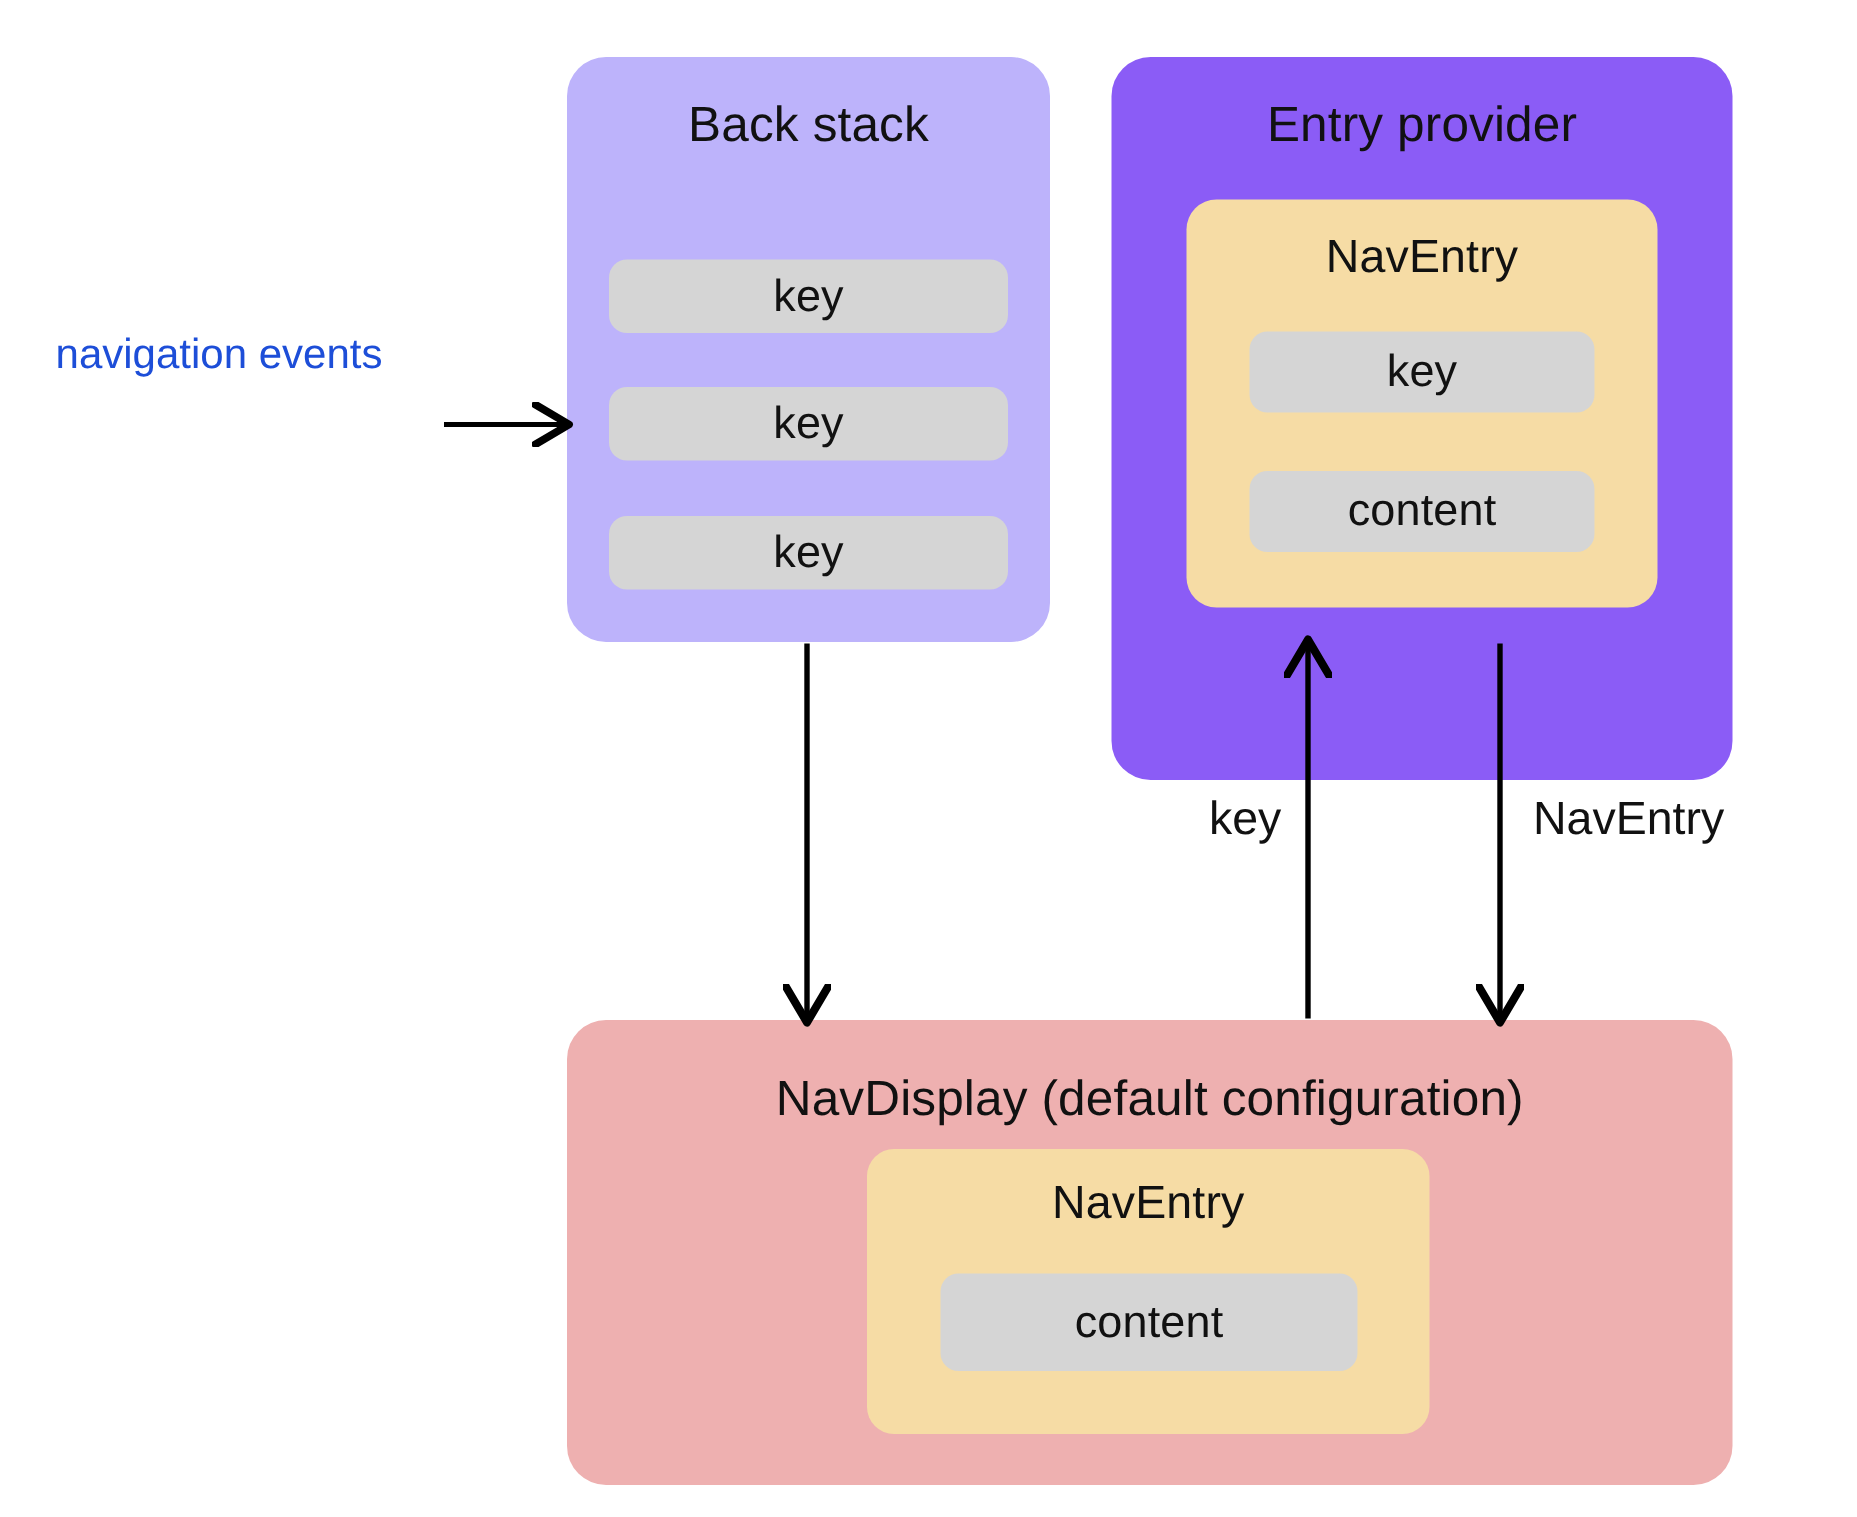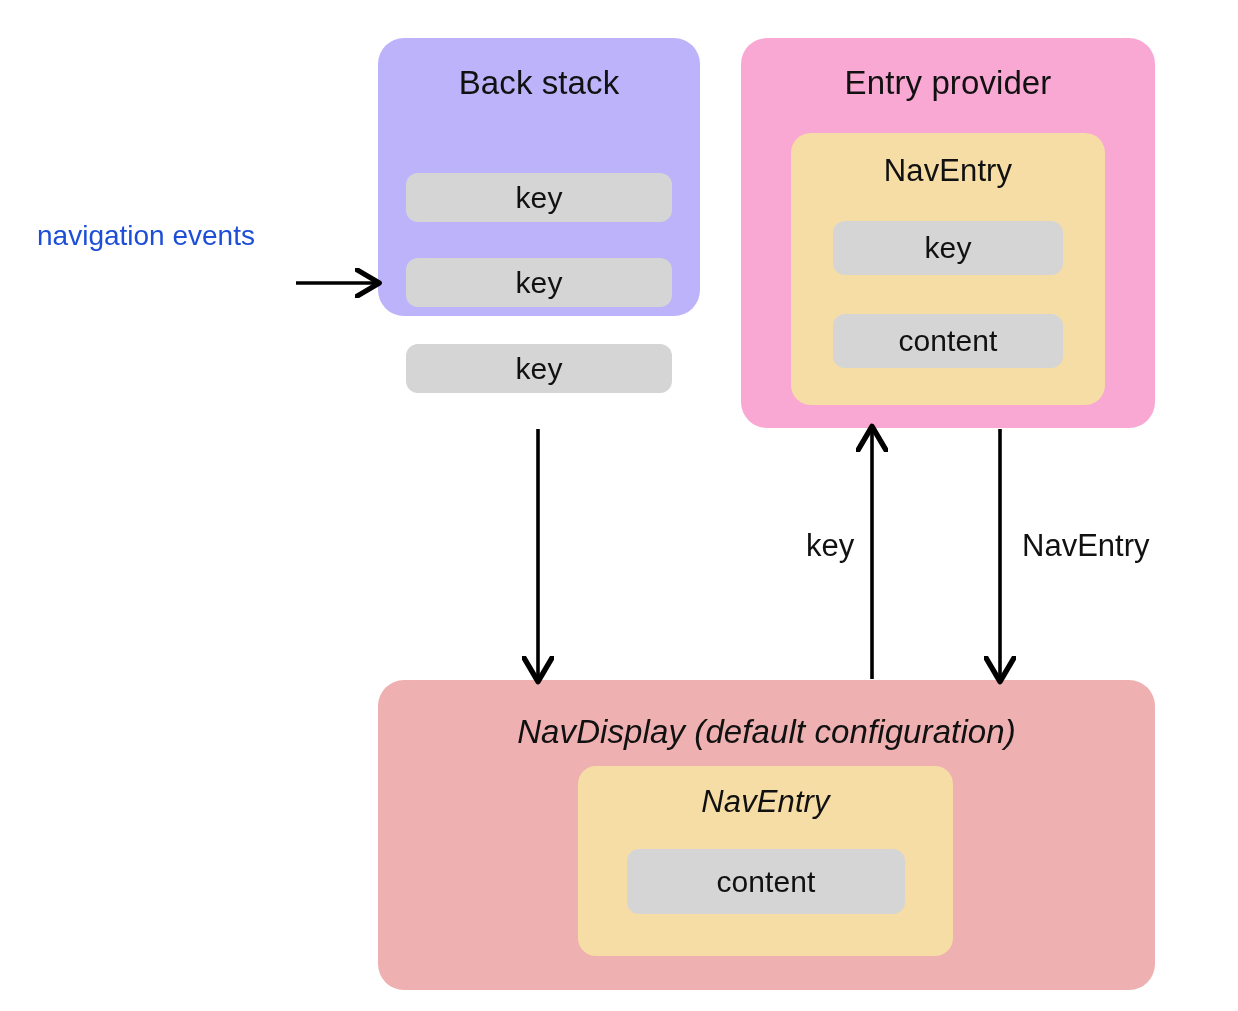--- a/index.html
+++ b/index.html
@@ -45,21 +45,21 @@
     justify-content: center;
     color: #111111;
     letter-spacing: 0.1px;
   }
 
   
   #back-stack {
     left: 378px;
     top: 38px;
     width: 322px;
-    height: 278px;
+    height: 390px;
     background: #bdb3fb;
   }
   #back-stack .box-title {
     top: 26px;
     font-size: 33px;
   }
   #back-stack .pill {
     left: 28px;
     width: 266px;
     height: 49px;
@@ -67,22 +67,22 @@
   }
   #bs-key-0 { top: 135px; }
   #bs-key-1 { top: 220px; }
   #bs-key-2 { top: 306px; }
 
   
   #entry-provider {
     left: 741px;
     top: 38px;
     width: 414px;
-    height: 390px;
-    background: #f9a8d4;
+    height: 482px;
+    background: #8b5cf6;
   }
   #entry-provider .box-title {
     top: 26px;
     font-size: 33px;
   }
   #ep-naventry {
     position: absolute;
     box-sizing: border-box;
     left: 50px;
     top: 95px;
@@ -108,21 +108,20 @@
   #nav-display {
     left: 378px;
     top: 680px;
     width: 777px;
     height: 310px;
     background: #eeb0b0;
   }
   #nav-display .box-title {
     top: 33px;
     font-size: 33px;
-    font-style: italic;
   }
   #nd-naventry {
     position: absolute;
     box-sizing: border-box;
     left: 200px;
     top: 86px;
     width: 375px;
     height: 190px;
     background: #f6dca5;
     border-radius: 18px;

